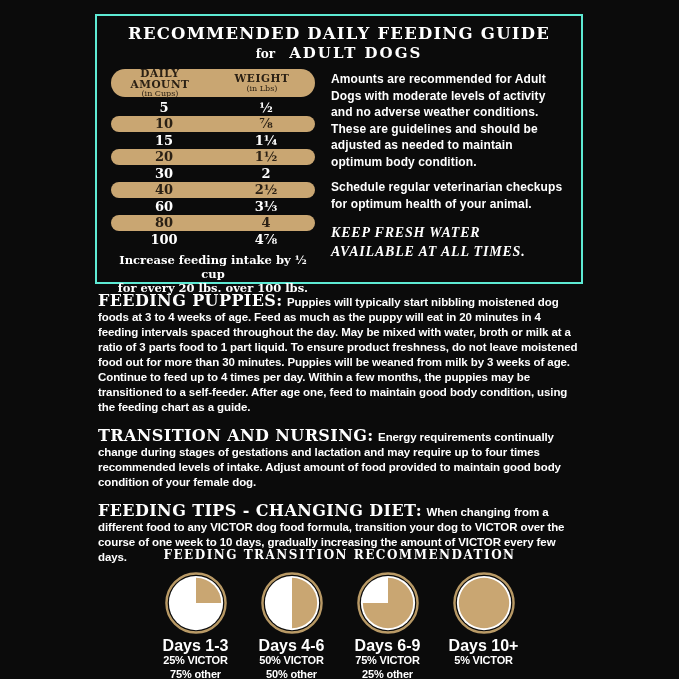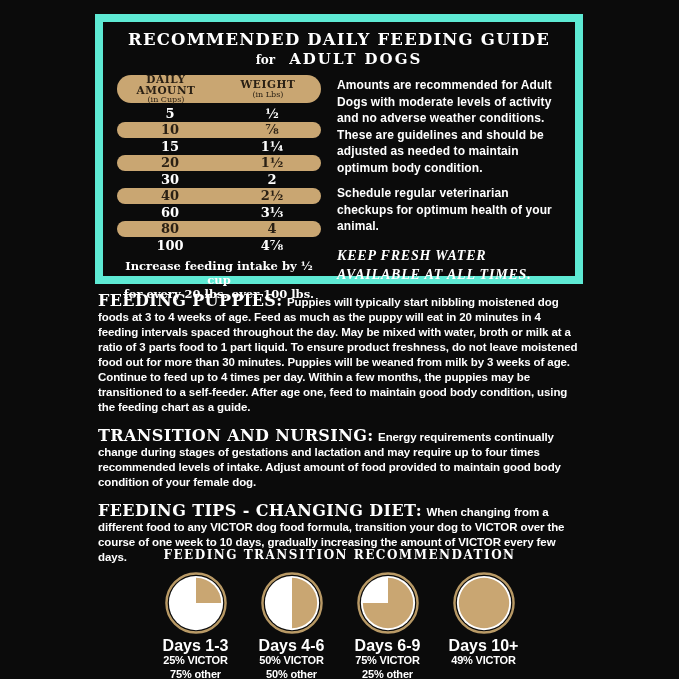--- a/index.html
+++ b/index.html
@@ -4,21 +4,21 @@
 <style>
   html,body{margin:0;padding:0;}
   body{
     width:679px;height:679px;position:relative;overflow:hidden;
     background:var(--bg,#0b0b0b);color:#fff;
     font-family:"Liberation Sans",sans-serif;
   }
   
   .guide-box{
     position:absolute;left:95px;top:14px;width:488px;height:270px;
-    border:8px solid #5eead4;box-sizing:border-box;padding:8px 14px 0 14px;
+    border:2px solid #5eead4;box-sizing:border-box;padding:8px 14px 0 14px;
   }
   .box-title{text-align:center;font-family:"DejaVu Serif",serif;font-weight:bold;}
   .box-title .line1{font-size:16.5px;letter-spacing:1.2px;line-height:20px;}
   .box-title .line2{font-size:15px;letter-spacing:2px;line-height:18px;}
   .box-title .for-word{font-size:12px;letter-spacing:0;text-transform:none;margin-right:14px;}
   .box-content{display:flex;margin-top:6px;}
   .table-col{width:204px;flex:none;}
   
   .feed-header{
     background:var(--tan,#c9a672);border-radius:15px;height:28px;
@@ -198,16 +198,16 @@
     <div class="pie-line">75% VICTOR</div>
     <div class="pie-line">25% other</div>
   </div>
   <div class="pie-col">
     <svg class="pie" viewBox="0 0 64 64">
       <circle class="pie-ring" cx="32" cy="32" r="30.5"></circle>
       <circle class="pie-disc" cx="32" cy="32" r="28"></circle>
       <path class="pie-wedge" d="M 32 6 A 26 26 0 1 1 31.99 6 Z"></path>
     </svg>
     <div class="pie-days">Days 10+</div>
-    <div class="pie-line">49% VICTOR</div>
+    <div class="pie-line">5% VICTOR</div>
     <div class="pie-line"></div>
   </div>
 </div>
 
 </body></html>

